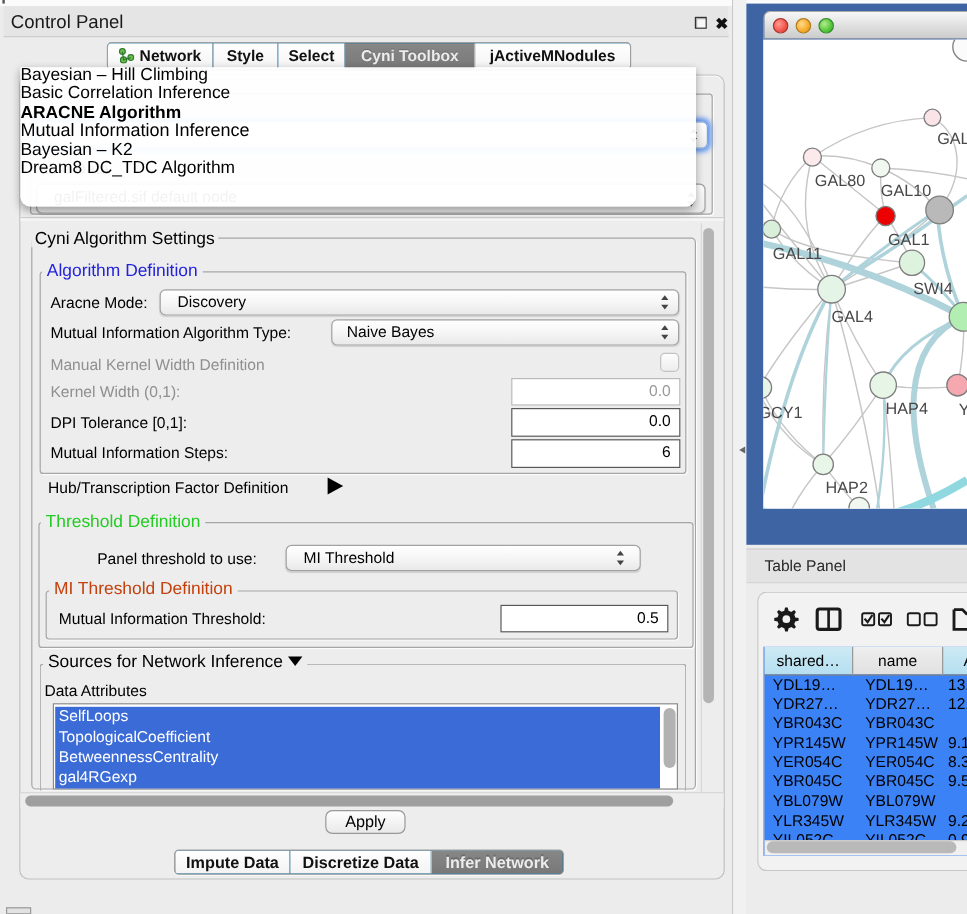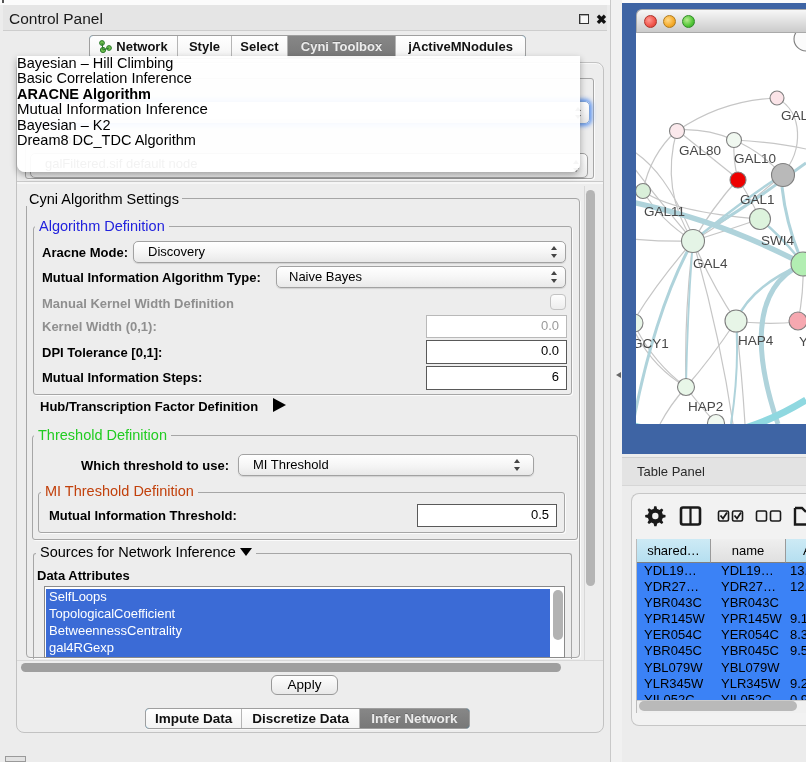--- a/index.html
+++ b/index.html
@@ -1,21 +1,21 @@
 <!DOCTYPE html>
 <html><head>
 <meta charset="utf-8">
 <style>
 *{box-sizing:border-box;margin:0;padding:0}
 html,body{width:806px;height:762px;overflow:hidden}
 body{background:#ececec;font-family:"Liberation Sans",sans-serif;position:relative;font-size:13px;color:#000}
 .abs{position:absolute}
 .grp{position:absolute;border:1px solid #a6a6a6;border-radius:3px;box-shadow:1px 1px 0 rgba(255,255,255,.75)}
 .grplab{position:absolute;background:#ededed;padding:0 3px;font-size:14.5px;line-height:13px;white-space:nowrap}
-.lab{position:absolute;font-size:13px;font-weight:bold;white-space:nowrap;line-height:14px}
+.lab{position:absolute;font-size:13px;font-weight:normal;white-space:nowrap;line-height:14px}
 .combo{position:absolute;background:linear-gradient(#ffffff,#f6f6f6 50%,#e9e9e9);border:1px solid #a2a2a2;border-radius:5px;box-shadow:0 1px 1px rgba(0,0,0,.12);font-size:13px;line-height:20px;padding-left:14px;white-space:nowrap}
 .carr{position:absolute;right:7px;top:50%;width:7px;height:12px;margin-top:-6px}
 .carr:before,.carr:after{content:"";position:absolute;left:0;border-left:3.5px solid transparent;border-right:3.5px solid transparent}
 .carr:before{top:0;border-bottom:4.5px solid #444}
 .carr:after{bottom:0;border-top:4.5px solid #444}
 .inp{position:absolute;background:#fff;border:1px solid #595959;font-size:13px;line-height:20px;text-align:right;padding-right:7px}
 .tabbar{position:absolute;display:flex;height:24px;border:1px solid #9f9f9f;border-radius:4px;background:#0369a1;overflow:hidden;box-shadow:0 1px 0 rgba(255,255,255,.6)}
 .tab{font-size:13px;font-weight:bold;color:#111;text-align:center;line-height:22px;border-right:1px solid #b5b5b5;background:linear-gradient(#ffffff,#f3f3f3)}
 .tab:last-child{border-right:none}
 .tab.sel{background:linear-gradient(#878787,#787878);color:#ececec;text-shadow:0 -1px 0 rgba(0,0,0,.2)}
@@ -82,21 +82,21 @@
 
 <div class="lab" style="left:42px;top:371px">Mutual Information Steps:</div>
 <div class="inp" style="left:426px;top:366px;width:141px;height:24px">6</div>
 
 <div class="lab" style="left:40px;top:400px">Hub/Transcription Factor Definition</div>
 <div class="abs" style="left:273px;top:398px;width:0;height:0;border-top:7px solid transparent;border-bottom:7px solid transparent;border-left:13px solid #000"></div>
 
 <div class="grp" style="left:32px;top:435px;width:546px;height:105px"></div>
 <div class="grplab" style="left:34px;top:429px;color:#22cc22;padding:0 4px">Threshold Definition</div>
 
-<div class="lab" style="left:81px;top:459px">Which threshold to use:</div>
+<div class="lab" style="left:81px;top:459px">Panel threshold to use:</div>
 <div class="combo" style="left:238px;top:454px;width:296px;height:22px">MI Threshold<span class="carr" style="right:12px"></span></div>
 
 <div class="grp" style="left:38px;top:492px;width:527px;height:41px"></div>
 <div class="grplab" style="left:41px;top:485px;color:#c2410c;padding:0 4px">MI Threshold Definition</div>
 
 <div class="lab" style="left:49px;top:509px">Mutual Information Threshold:</div>
 <div class="inp" style="left:417px;top:504px;width:140px;height:23px">0.5</div>
 
 <div class="grp" style="left:33px;top:553px;width:539px;height:106px;border-bottom:none;border-radius:3px 3px 0 0;box-shadow:none"></div>
 <div class="grplab" style="left:36px;top:546px;padding:0 4px">Sources for Network Inference <span style="display:inline-block;width:0;height:0;border-left:6px solid transparent;border-right:6px solid transparent;border-top:8px solid #000;vertical-align:1px"></span></div>

